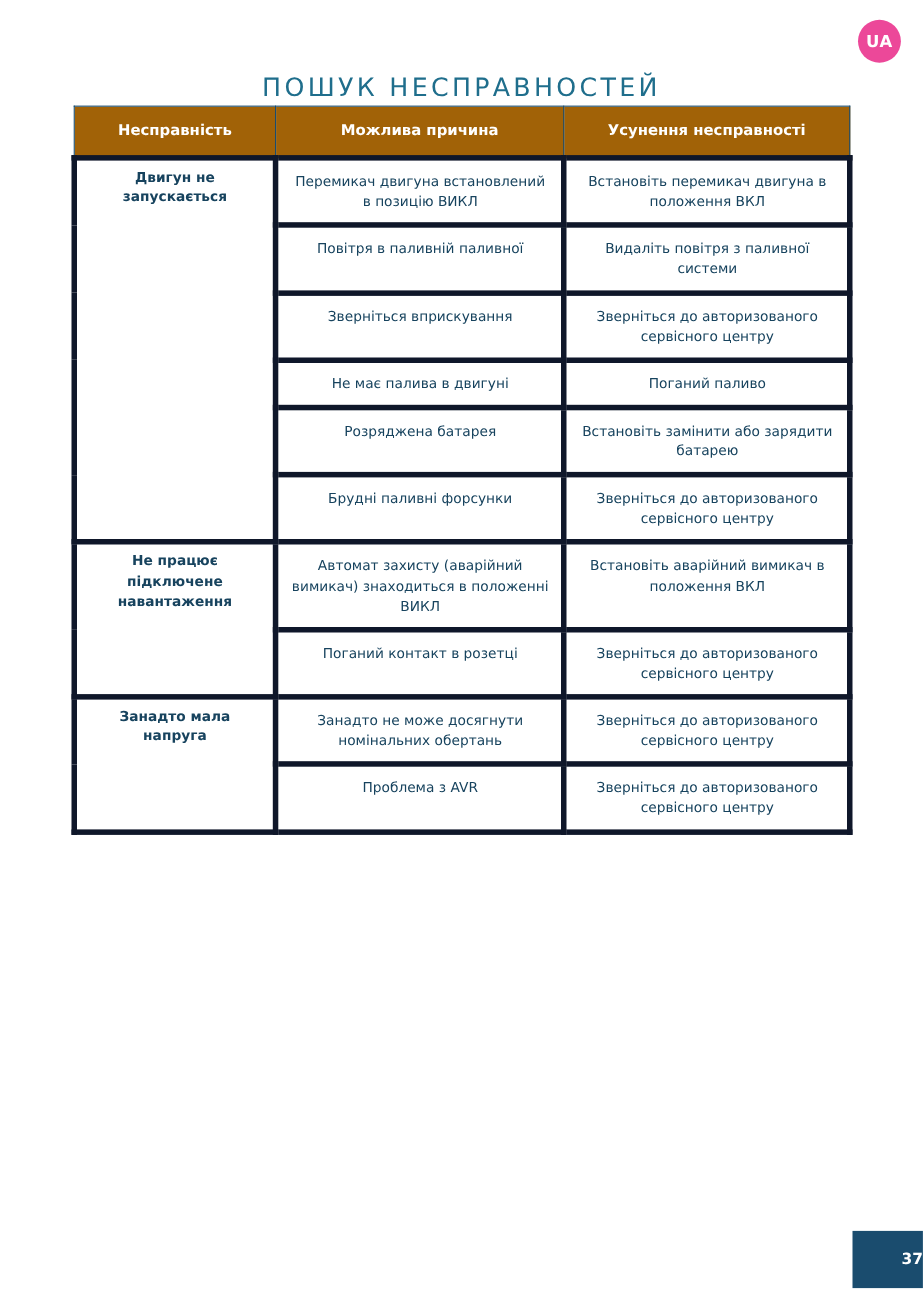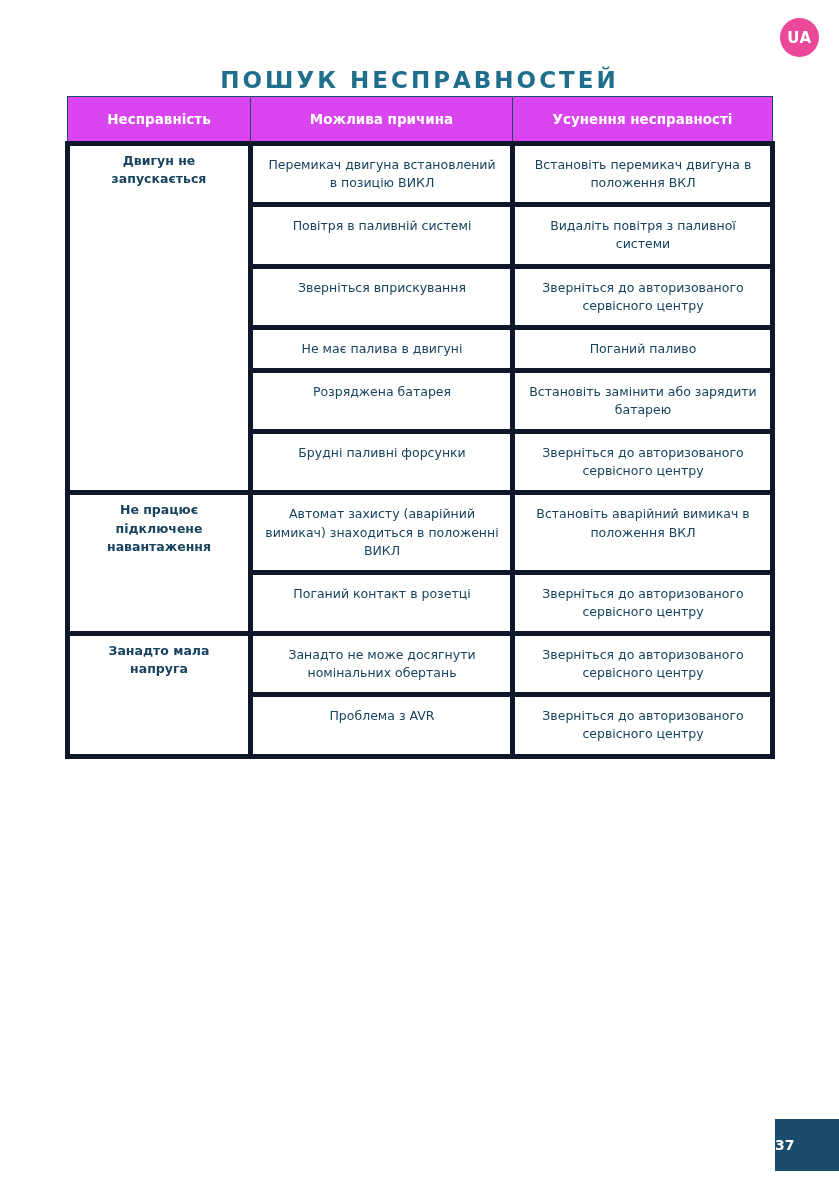--- a/index.html
+++ b/index.html
@@ -36,41 +36,41 @@
   
   .page-title {
     position: absolute;
     top: 52px;
     left: 0;
     width: 839px;
     text-align: center;
     color: #1f6e8c;
     font-size: 23px;
     letter-spacing: 3px;
-    font-weight: bold;
+    font-weight: normal;
   }
 
   
   .table-wrap {
     position: absolute;
     top: 96px;
     left: 65px;
     width: 705px;
   }
   table.tbl {
     border-collapse: collapse;
     width: 705px;
     table-layout: fixed;
   }
   table.tbl col.c1 { width: 183px; }
   table.tbl col.c2 { width: 262px; }
   table.tbl col.c3 { width: 260px; }
 
   table.tbl thead th {
-    background: #d946ef;
+    background: #a16207;
     color: #ffffff;
     font-size: 13.5px;
     font-weight: bold;
     padding: 14px 6px;
     text-align: center;
     border: 1px solid #1a4c6e;
   }
 
   table.tbl td {
     border: 5px solid #0f172a;
@@ -97,21 +97,21 @@
   .page-number {
     position: absolute;
     right: 0;
     bottom: 20px;
     width: 64px;
     height: 52px;
     background: #1a4c6e;
     color: #ffffff;
     display: flex;
     align-items: center;
-    justify-content: flex-start;
+    justify-content: flex-end;
     font-size: 14px;
     font-weight: bold;
   }
 </style>
 </head>
 <body>
 
 <div class="lang-badge">
   <span>UA</span>
 </div>
@@ -133,21 +133,21 @@
       </tr>
     </thead>
     <tbody>
 
       <tr>
         <td class="fault" rowspan="6">Двигун не запускається</td>
         <td class="cause">Перемикач двигуна встановлений в позицію ВИКЛ</td>
         <td class="fix">Встановіть перемикач двигуна в положення ВКЛ</td>
       </tr>
       <tr>
-        <td class="cause">Повітря в паливній системі</td>
+        <td class="cause">Повітря в паливній паливної</td>
         <td class="fix">Видаліть повітря з паливної системи</td>
       </tr>
       <tr>
         <td class="cause">Зверніться вприскування</td>
         <td class="fix">Зверніться до авторизованого сервісного центру</td>
       </tr>
       <tr>
         <td class="cause">Не має палива в двигуні</td>
         <td class="fix">Поганий паливо</td>
       </tr>

